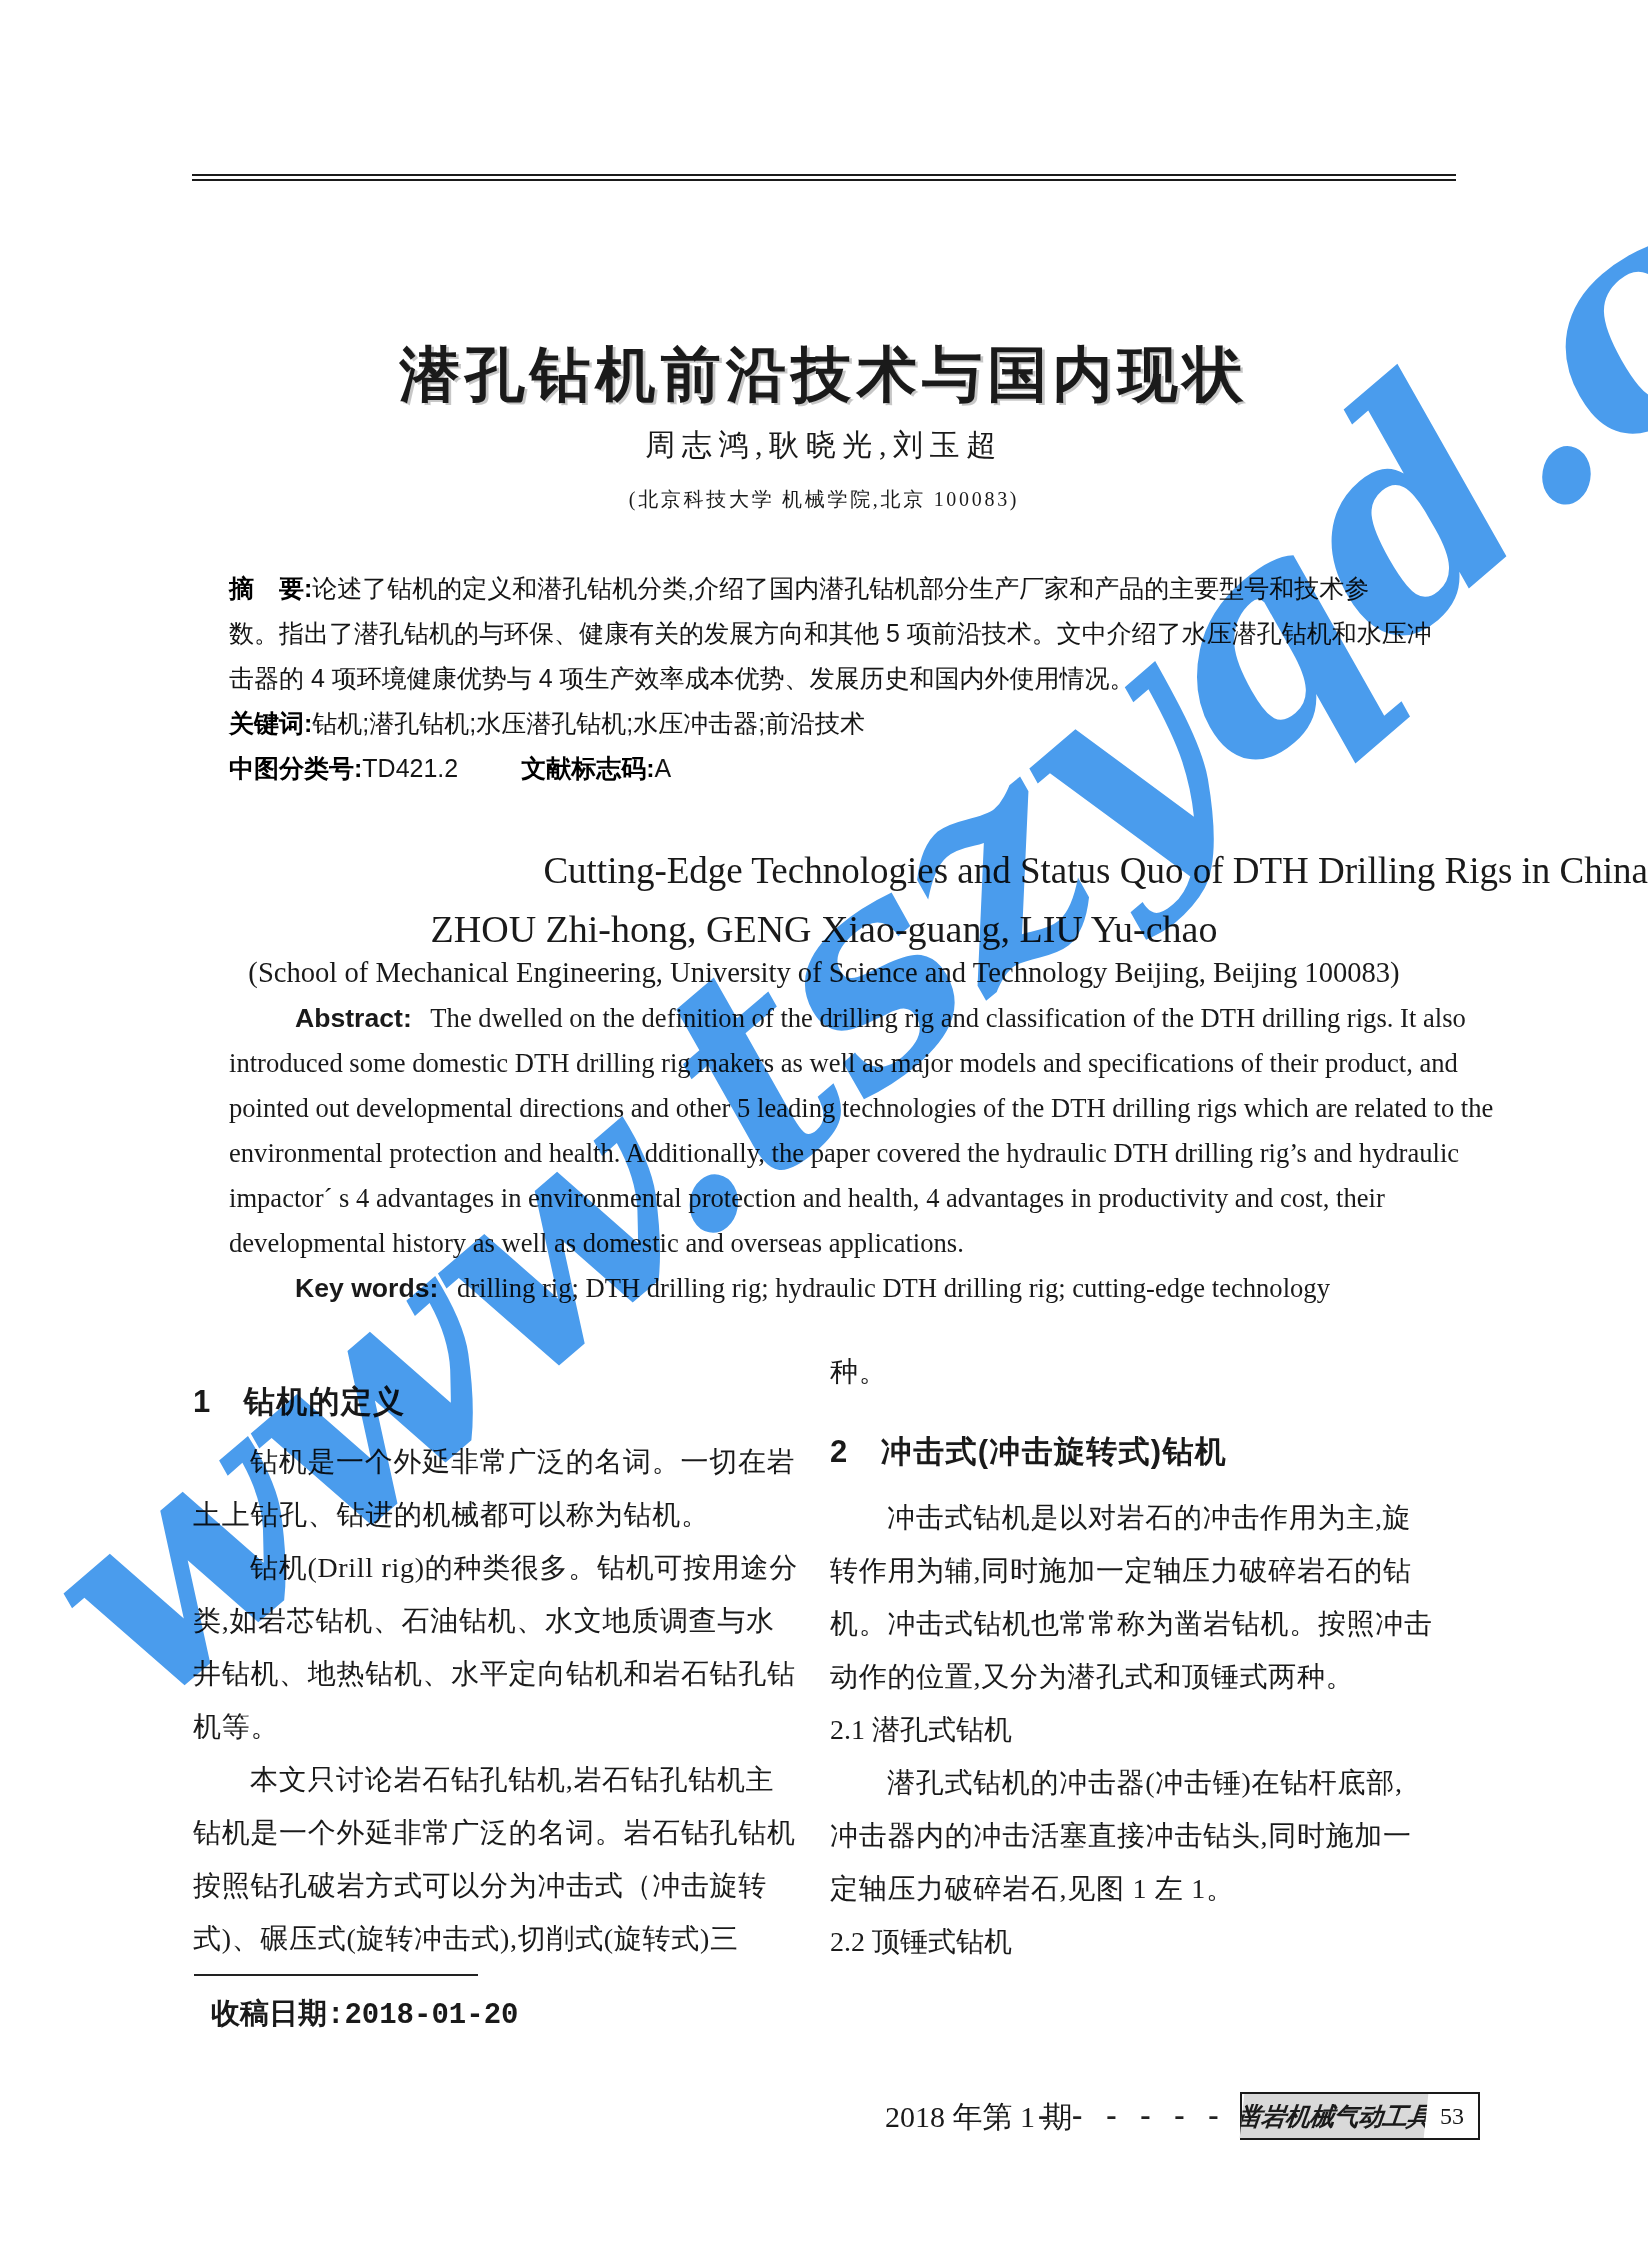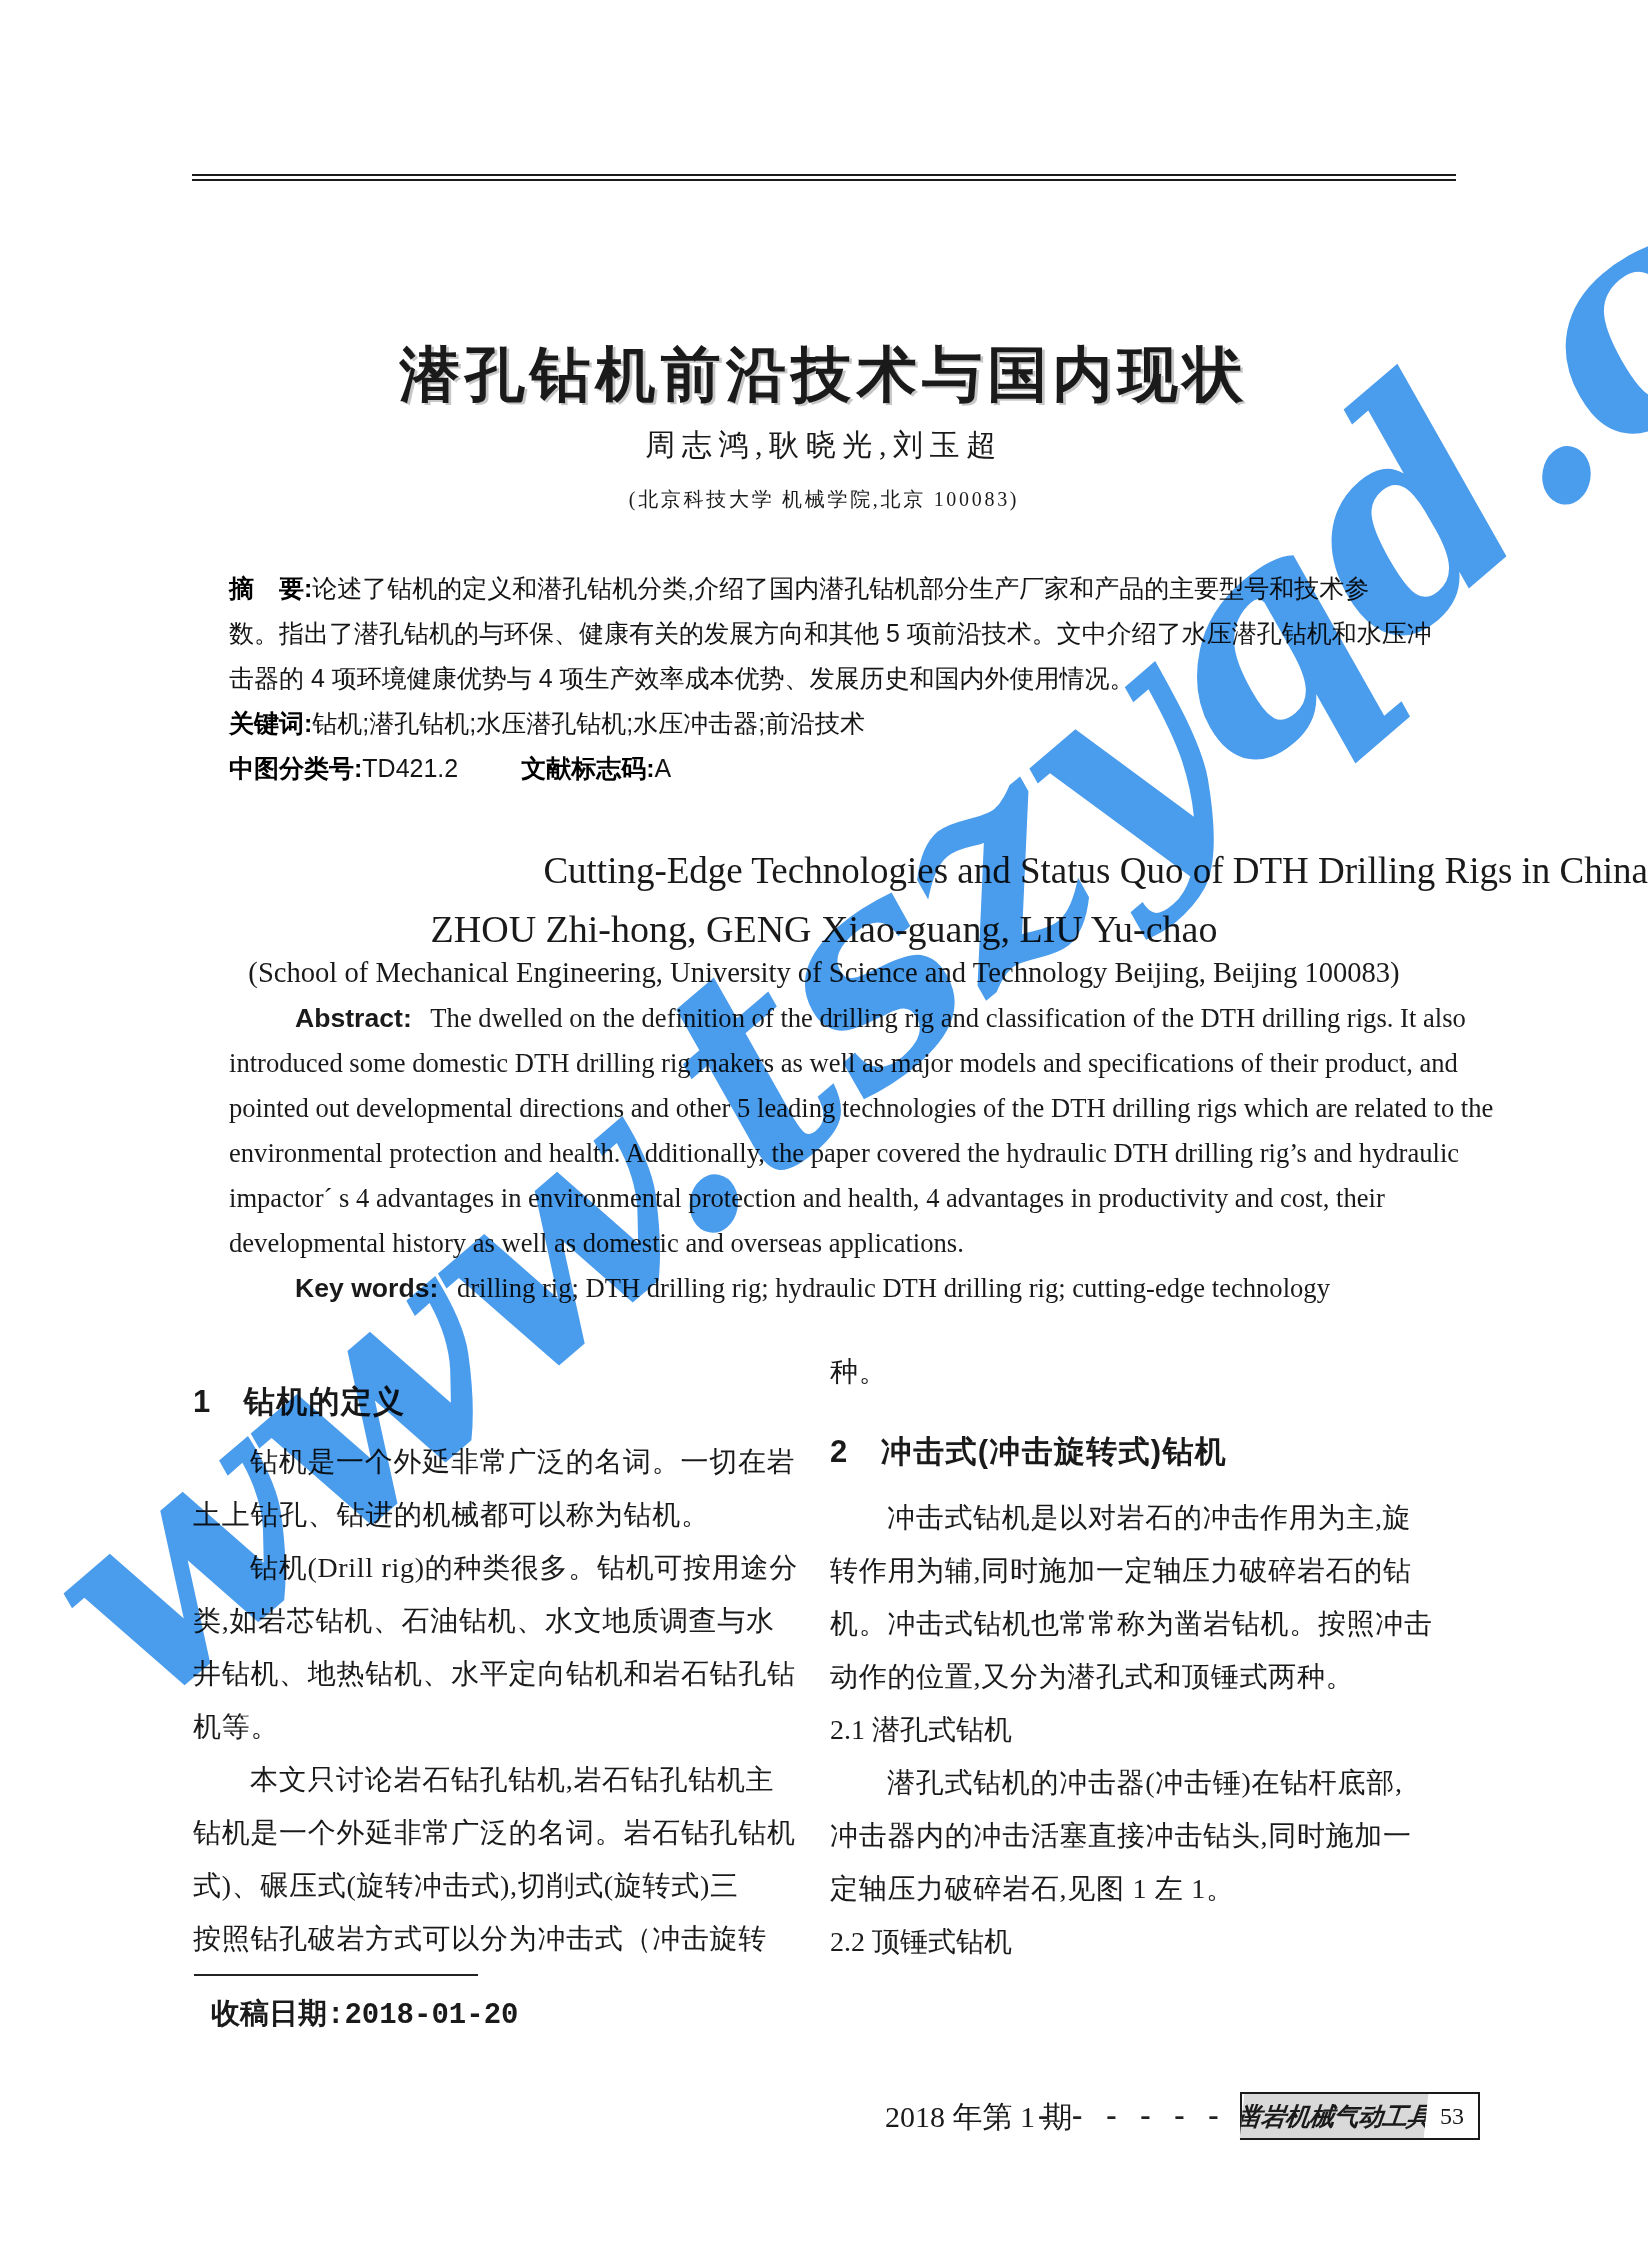--- a/index.html
+++ b/index.html
@@ -169,22 +169,22 @@
   <div class="abs col col-left">
     <div class="colheading h-left">1　钻机的定义</div>
     <div class="bodyline indent">钻机是一个外延非常广泛的名词。一切在岩</div>
     <div class="bodyline">土上钻孔、钻进的机械都可以称为钻机。</div>
     <div class="bodyline indent">钻机(Drill rig)的种类很多。钻机可按用途分</div>
     <div class="bodyline">类,如岩芯钻机、石油钻机、水文地质调查与水</div>
     <div class="bodyline">井钻机、地热钻机、水平定向钻机和岩石钻孔钻</div>
     <div class="bodyline">机等。</div>
     <div class="bodyline indent">本文只讨论岩石钻孔钻机,岩石钻孔钻机主</div>
     <div class="bodyline">钻机是一个外延非常广泛的名词。岩石钻孔钻机</div>
+    <div class="bodyline">按照钻孔破岩方式可以分为冲击式（冲击旋转</div>
     <div class="bodyline">式)、碾压式(旋转冲击式),切削式(旋转式)三</div>
-    <div class="bodyline">按照钻孔破岩方式可以分为冲击式（冲击旋转</div>
   </div>
 
   <div class="abs col col-right">
     <div class="bodyline">种。</div>
     <div class="colheading h-right">2　冲击式(冲击旋转式)钻机</div>
     <div class="bodyline indent">冲击式钻机是以对岩石的冲击作用为主,旋</div>
     <div class="bodyline">转作用为辅,同时施加一定轴压力破碎岩石的钻</div>
     <div class="bodyline">机。冲击式钻机也常常称为凿岩钻机。按照冲击</div>
     <div class="bodyline">动作的位置,又分为潜孔式和顶锤式两种。</div>
     <div class="subheading">2.1 潜孔式钻机</div>

